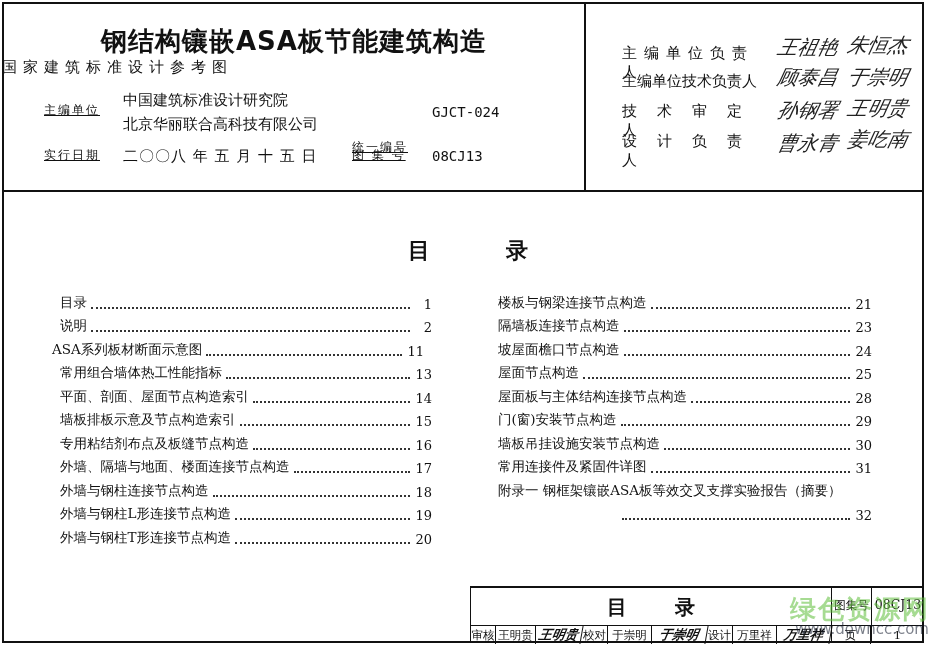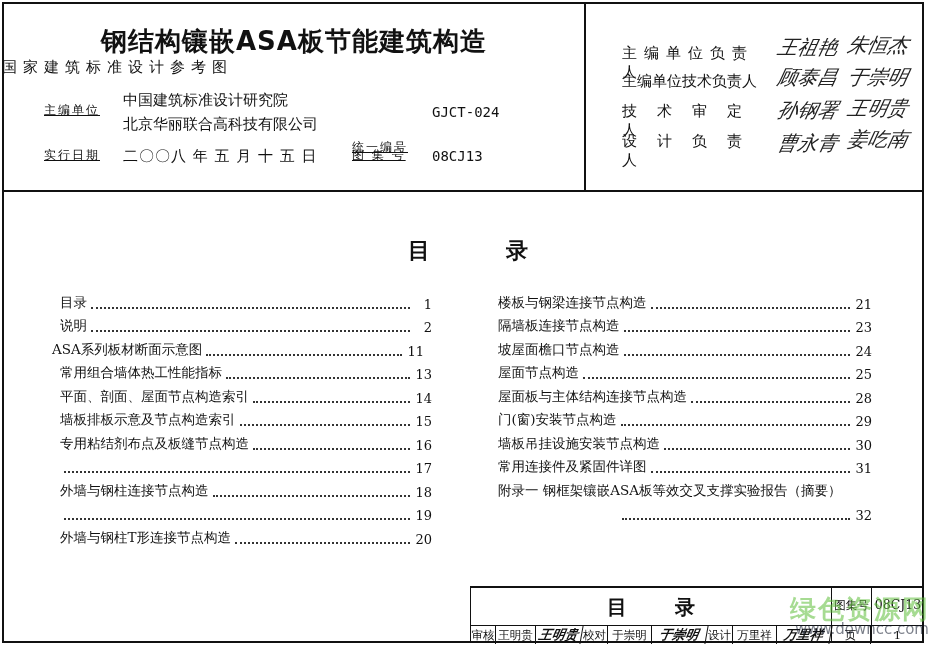--- a/index.html
+++ b/index.html
@@ -171,29 +171,31 @@
     <span class="t">墙板排板示意及节点构造索引</span>
     <span class="dots"></span>
     <span class="p">15</span>
   </div>
 <div class="toc-item" style="left:60px; top:433px; width:372px;">
     <span class="t">专用粘结剂布点及板缝节点构造</span>
     <span class="dots"></span>
     <span class="p">16</span>
   </div>
 <div class="toc-item" style="left:60px; top:456px; width:372px;">
+    <span class="t">外墙、隔墙与地面、楼面连接节点构造</span>
     <span class="dots"></span>
     <span class="p">17</span>
   </div>
 <div class="toc-item" style="left:60px; top:480px; width:372px;">
     <span class="t">外墙与钢柱连接节点构造</span>
     <span class="dots"></span>
     <span class="p">18</span>
   </div>
 <div class="toc-item" style="left:60px; top:503px; width:372px;">
+    <span class="t">外墙与钢柱L形连接节点构造</span>
     <span class="dots"></span>
     <span class="p">19</span>
   </div>
 <div class="toc-item" style="left:60px; top:527px; width:372px;">
     <span class="t">外墙与钢柱T形连接节点构造</span>
     <span class="dots"></span>
     <span class="p">20</span>
   </div>
 
 <div class="toc-item" style="left:498px; top:292px; width:374px;">

